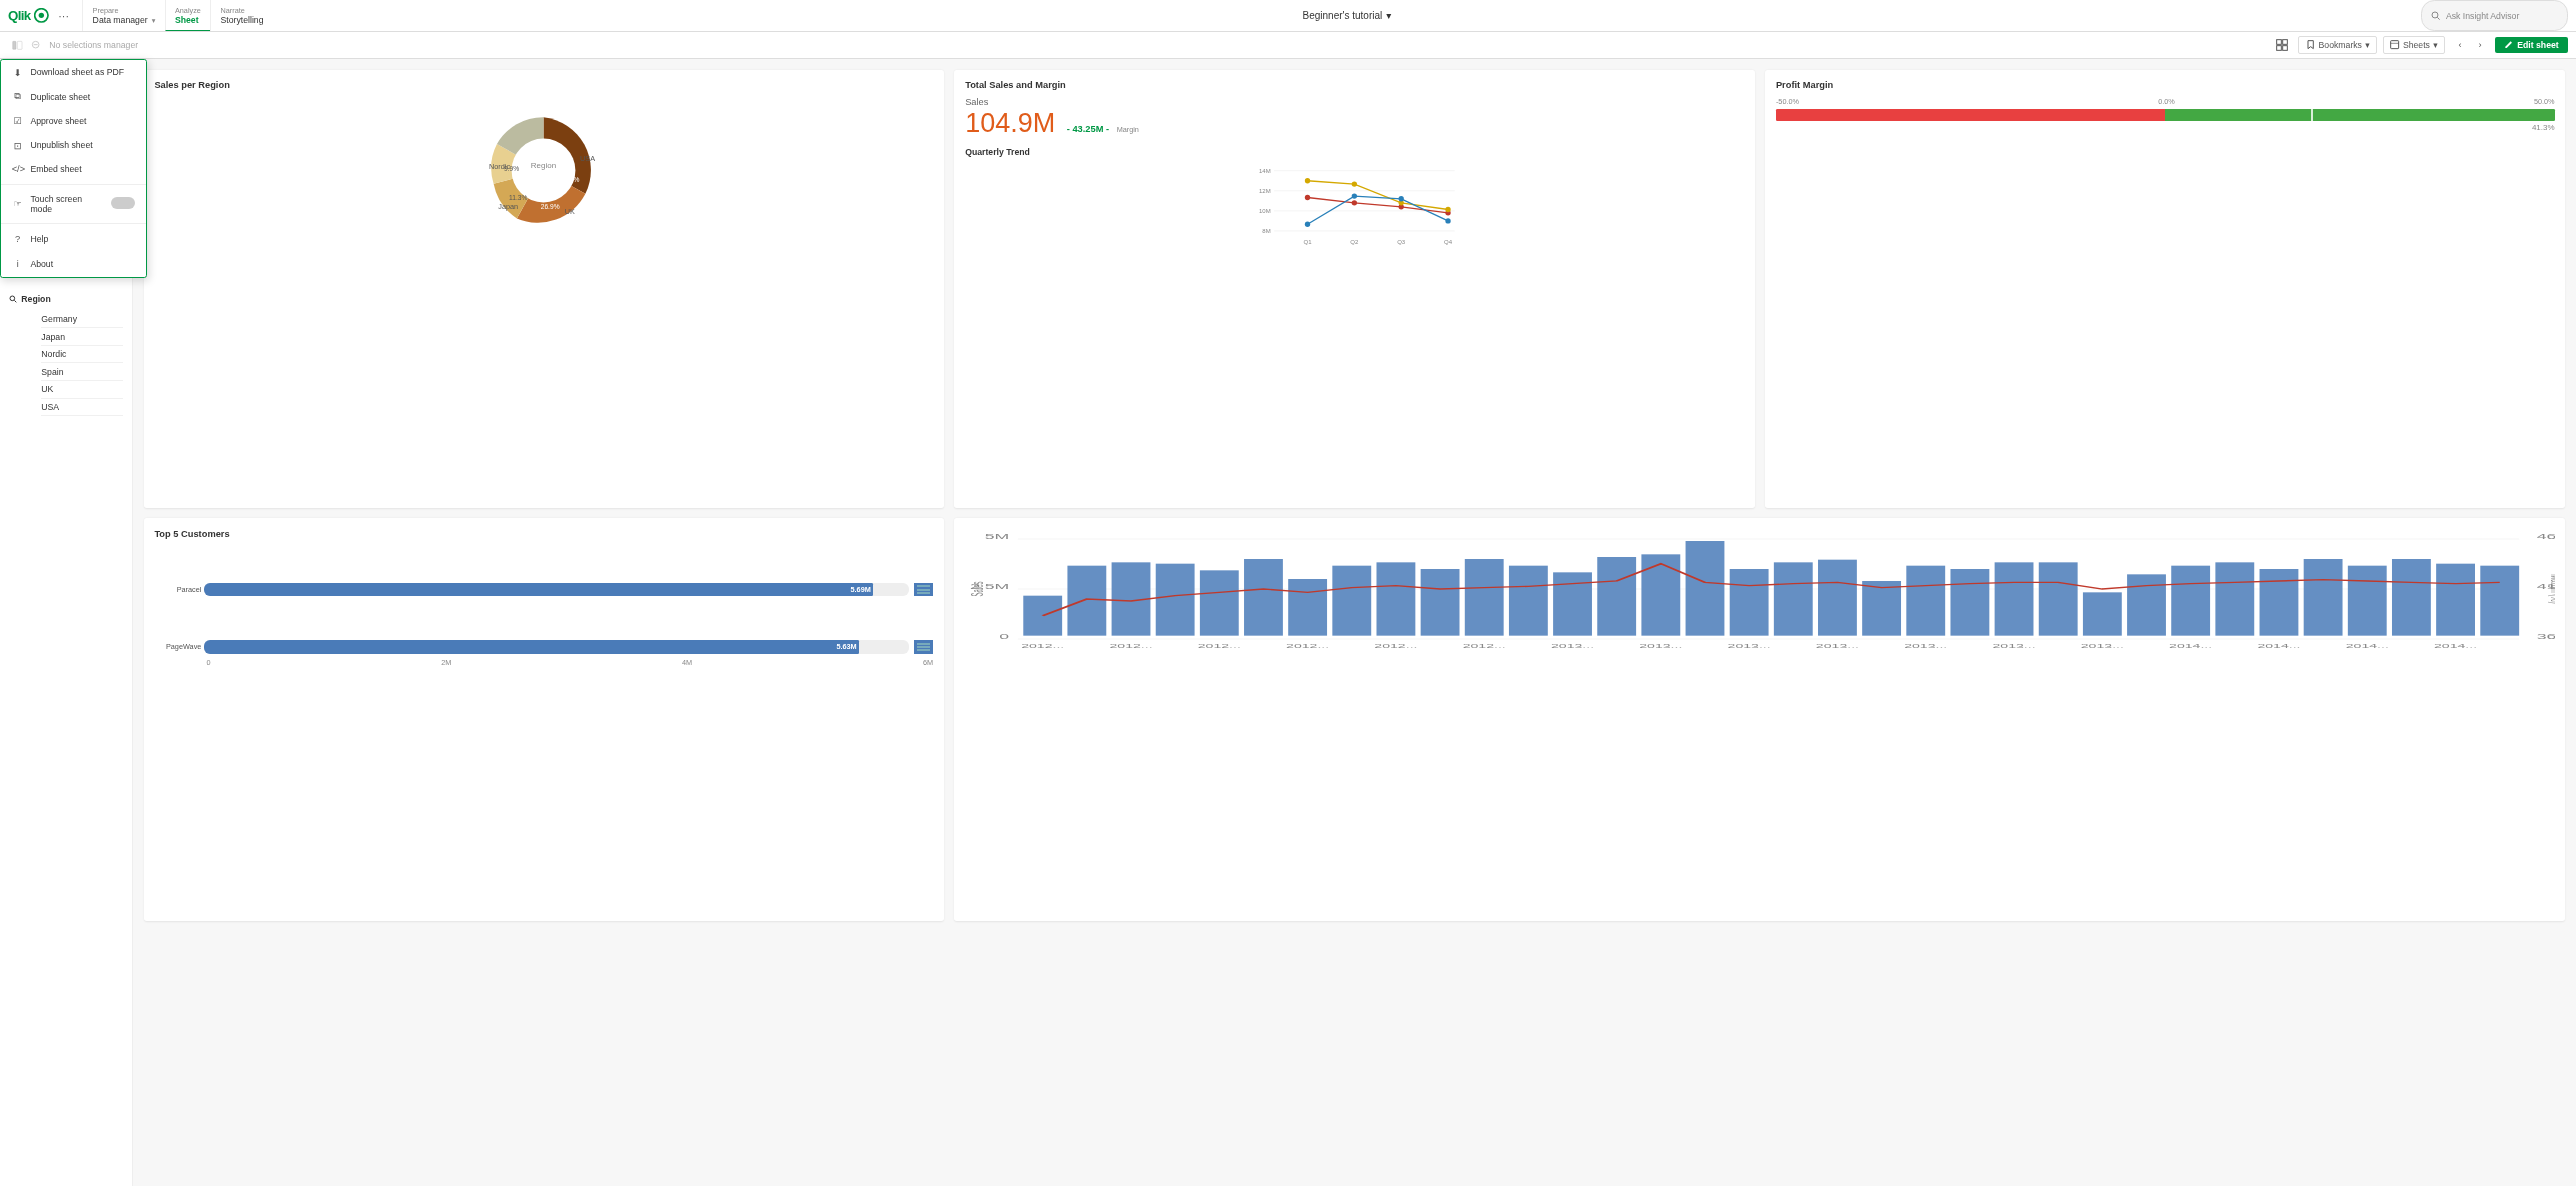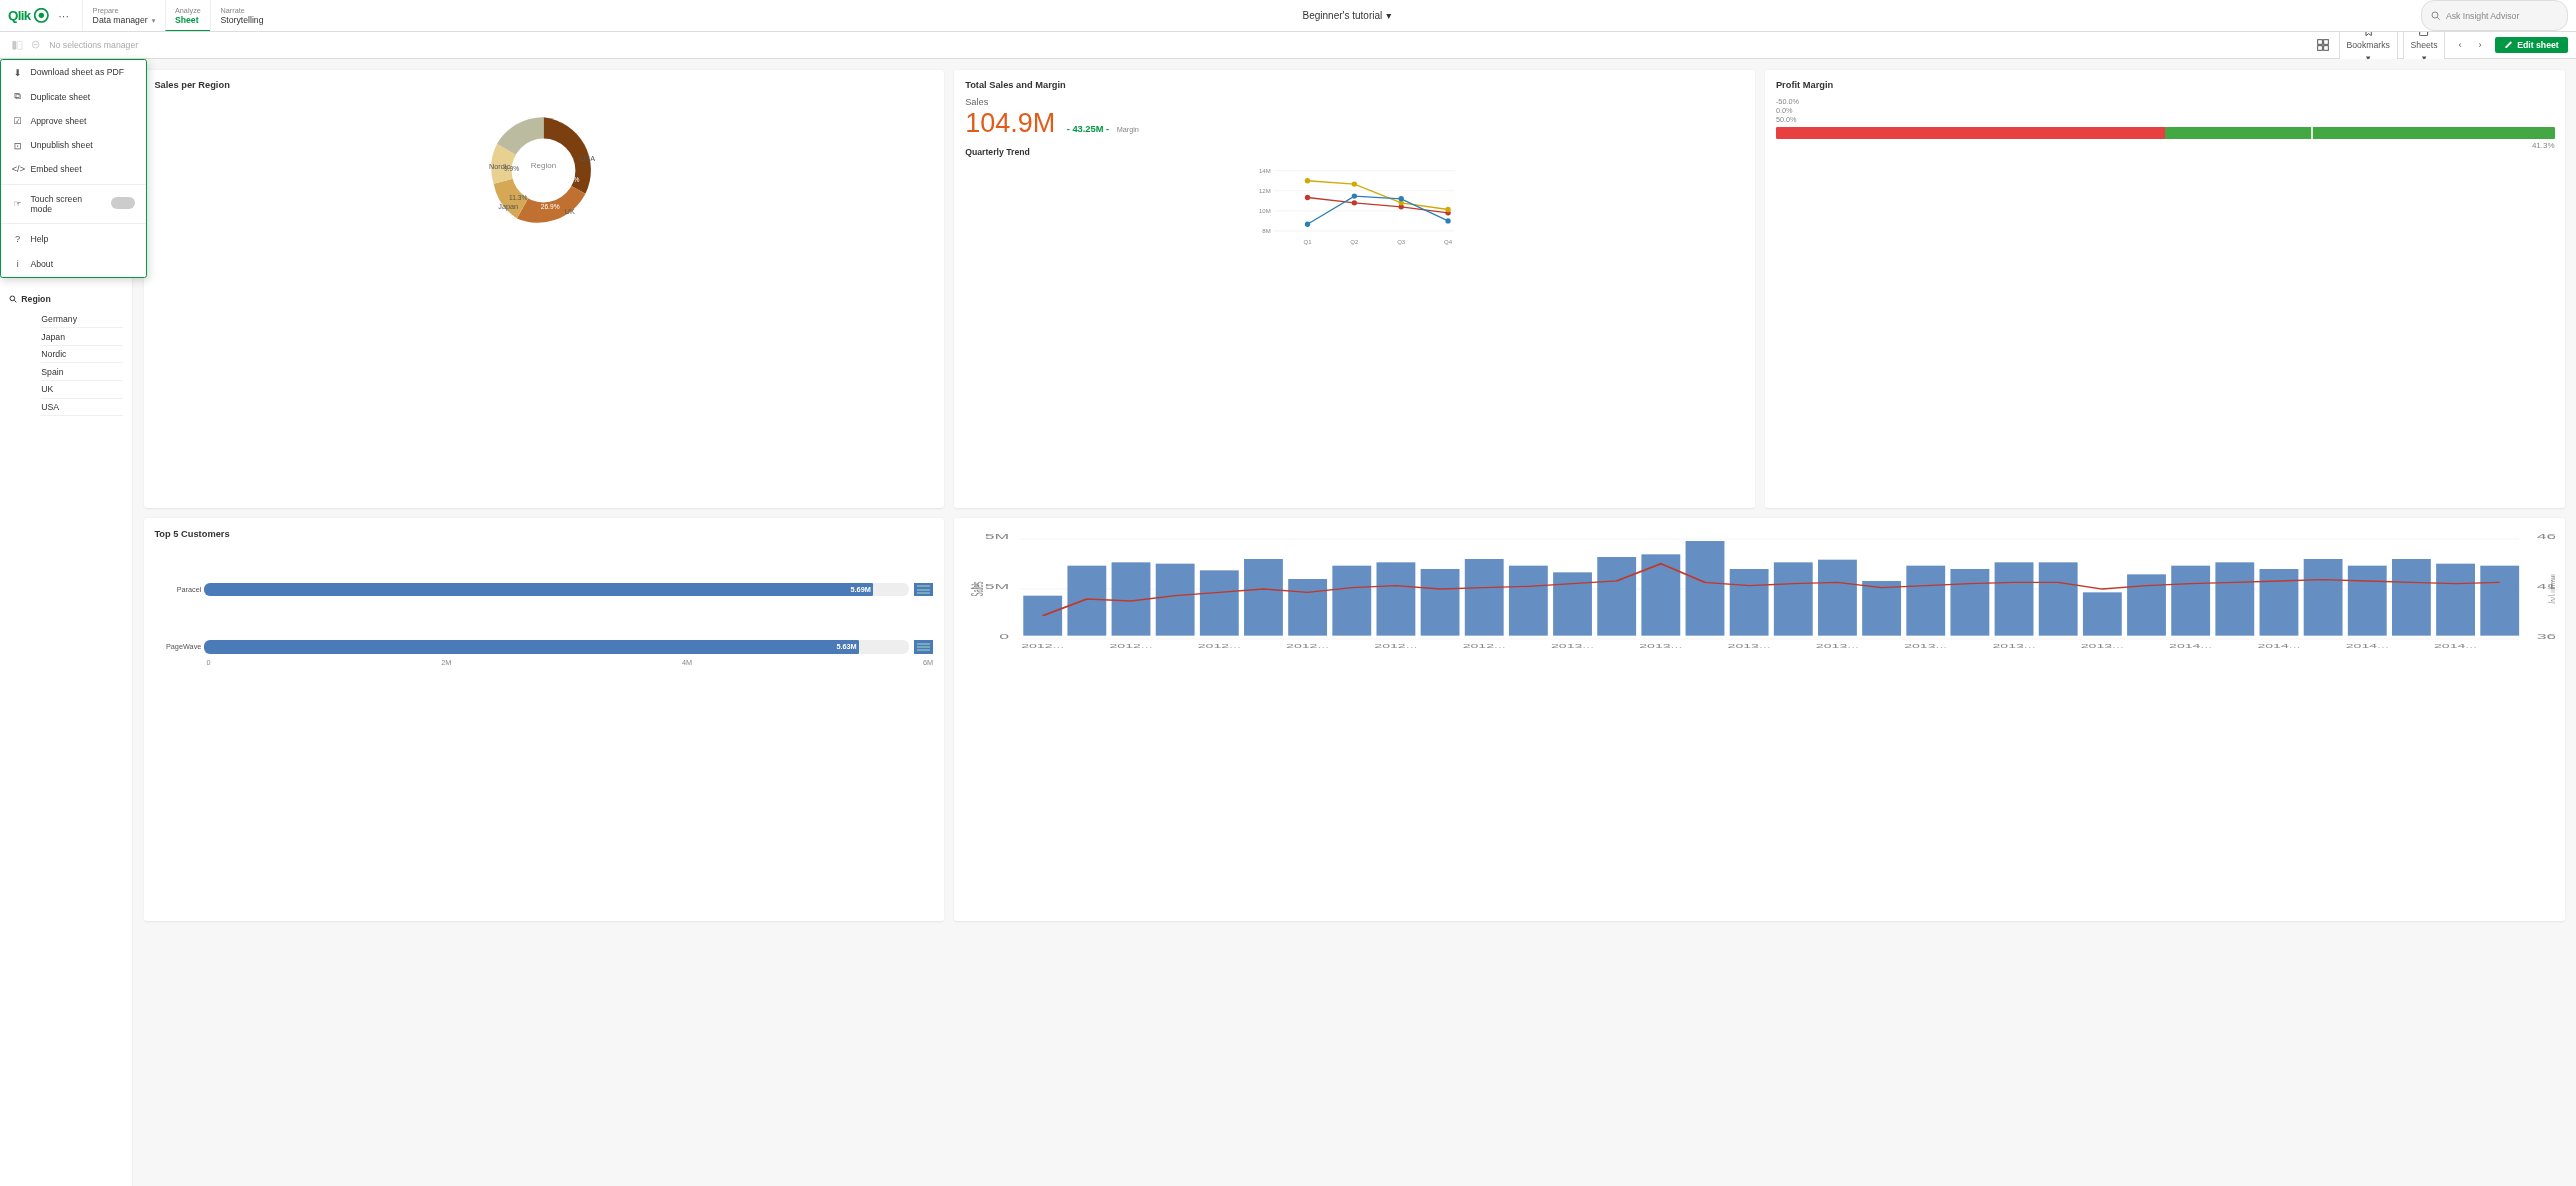--- a/index.html
+++ b/index.html
@@ -26,21 +26,21 @@
 
     
     .toolbar {
       display: flex; align-items: center; background: #fff; border-bottom: 0.7px solid #ddd;
       height: 27px; padding: 0 8px; gap: 5.3px;
     }
     .toolbar-left { display: flex; align-items: center; gap: 4px; }
     .sidebar-toggle { width: 18.7px; height: 18.7px; display: flex; align-items: center; justify-content: center; cursor: pointer; border-radius: 2px; }
     .no-selections { color: #aaa; font-size: 8.7px; margin-left: 5.3px; display: flex; align-items: center; gap: 4px; }
     .toolbar-right { margin-left: auto; display: flex; align-items: center; gap: 5.3px; }
-    .toolbar-btn { display: flex; align-items: center; gap: 3.3px; padding: 3.3px 6.7px; cursor: pointer; border: 0.7px solid #ddd; border-radius: 2px; background: #fff; font-size: 8.7px; color: #555; flex-direction: column; }
+    .toolbar-btn { display: flex; align-items: center; gap: 3.3px; padding: 3.3px 6.7px; cursor: pointer; border: 0.7px solid #ddd; border-radius: 2px; background: #fff; font-size: 8.7px; color: #555; }
     .edit-sheet-btn { background: #009845; color: #fff; border-color: #009845; font-weight: 600; display: flex; align-items: center; gap: 4px; padding: 3.3px 9.3px; border-radius: 2px; cursor: pointer; font-size: 8.7px; }
     .nav-arrows { display: flex; gap: 1.3px; }
     .nav-arrow { width: 18.7px; height: 18.7px; display: flex; align-items: center; justify-content: center; cursor: pointer; border-radius: 2px; font-size: 9.3px; color: #555; }
     .grid-icon { display: flex; align-items: center; justify-content: center; width: 21.3px; height: 21.3px; cursor: pointer; }
 
     
     .main-layout { display: flex; height: calc(100vh - 59px); }
 
     
     .sidebar { width: 133px; background: #fff; border-right: 0.7px solid #eee; display: flex; flex-direction: column; overflow-y: auto; flex-shrink: 0; }
@@ -68,21 +68,21 @@
 
     
     .chart-panel { background: #fff; border-radius: 2.7px; padding: 10.7px; box-shadow: 0 0.7px 2px rgba(0,0,0,0.08); }
     .chart-title { font-size: 9.3px; font-weight: 600; color: #333; margin-bottom: 6.7px; }
 
     
     .donut-container { display: flex; align-items: center; justify-content: center; flex-direction: column; padding: 6.7px 0; }
 
     
     .profit-bar-container { margin-top: 6.7px; }
-    .profit-bar-labels { display: flex; justify-content: space-between; font-size: 7.3px; color: #888; margin-bottom: 2.7px; flex-direction: column; }
+    .profit-bar-labels { display: flex; justify-content: space-between; font-size: 7.3px; color: #888; margin-bottom: 2.7px; }
     .profit-percent { text-align: right; font-size: 8px; color: #888; margin-top: 2.7px; }
 
     
     .bar-chart { margin-top: 5.3px; }
     .bar-row { display: flex; align-items: center; gap: 3px; margin-bottom: 4px; margin-top: 44px; }
     .bar-label { width: 47px; font-size: 7.3px; color: #555; text-align: right; flex-shrink: 0; }
     .bar-track { flex: 1; background: #eee; height: 13.3px; border-radius: 6px; overflow: hidden; position: relative; }
     .bar-fill { height: 100%; background: #4a7bb8; border-radius: 1.3px; display: flex; align-items: center; justify-content: flex-end; padding-right: 2.7px; }
     .bar-val { font-size: 7.3px; color: #fff; font-weight: 600; }
     .bar-axis { display: flex; justify-content: space-between; font-size: 7.3px; color: #888; margin-top: 2.7px; padding-left: 52px; }

